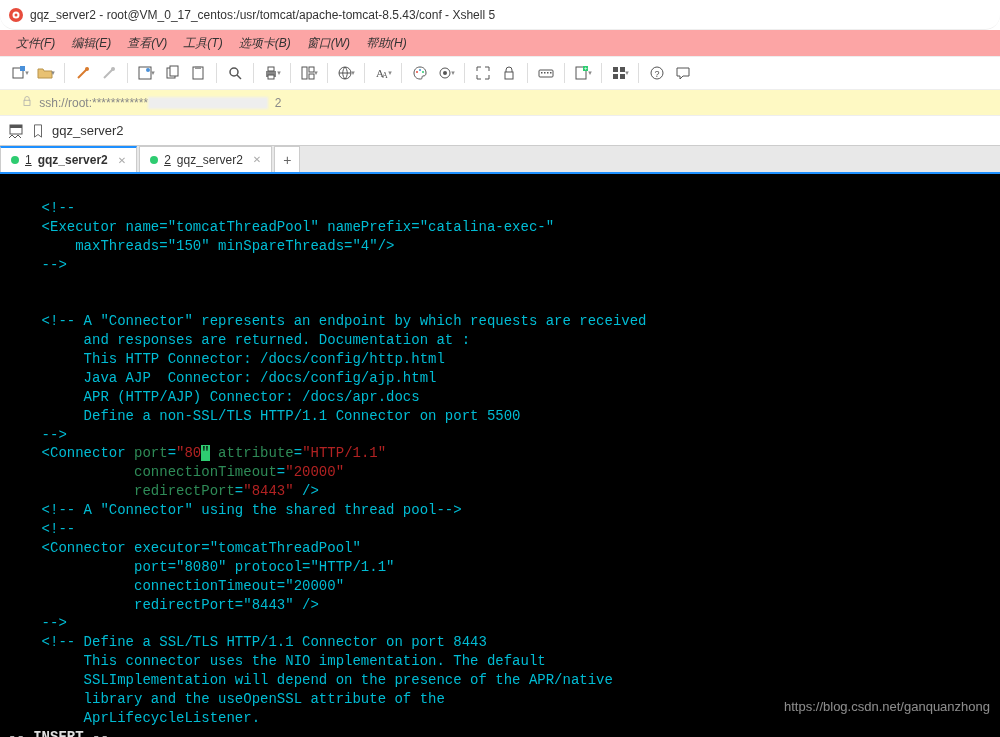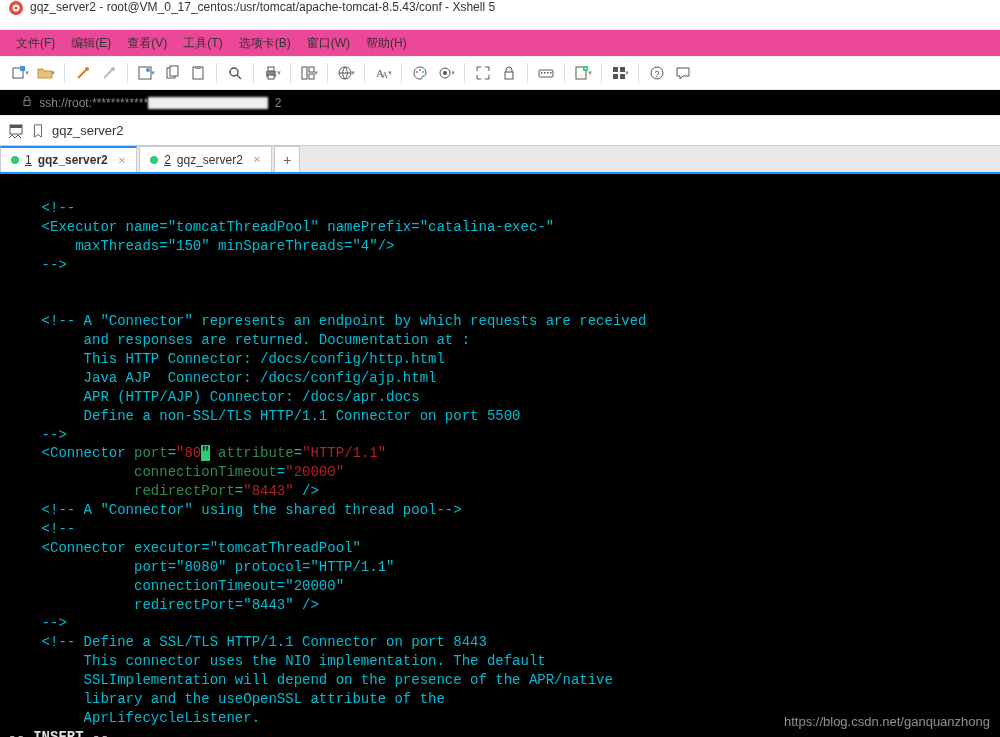--- a/index.html
+++ b/index.html
@@ -1,47 +1,47 @@
 <!DOCTYPE html>
 <html><head>
 <meta charset="utf-8">
 <style>
   * { margin:0; padding:0; box-sizing:border-box; }
   body { font-family: "Microsoft YaHei", Arial, sans-serif; font-size:12px; background:#fff; color:#333; width:1000px; height:737px; overflow:hidden; position:relative; }
-  .titlebar { height:30px; display:flex; padding:0 8px; background:#fff; border-bottom:1px solid #eee; }
+  .titlebar { height:30px; display:flex; align-items:center; padding:0 8px; background:#fff; border-bottom:1px solid #eee;border-radius:15px; }
   .titlebar-icon { width:16px; height:16px; margin-right:6px; }
   .titlebar-text { font-size:12px; color:#333; }
-  .menubar { height:26px; display:flex; align-items:center; padding:0 8px; background:#ec4899; }
+  .menubar { height:26px; display:flex; align-items:center; padding:0 8px; background:#fca5a5;font-style:italic; }
   .menu-item { padding:3px 8px; cursor:default; font-size:12px; }
   .toolbar { height:34px; display:flex; align-items:center; padding:0 8px; background:#fff; border-top:1px solid #eee; border-bottom:1px solid #eee; gap:2px; }
   .tool-btn { width:24px; height:24px; display:flex; align-items:center; justify-content:center; cursor:pointer; color:#555; position:relative; }
   .tool-btn svg { width:16px; height:16px; }
   .tool-sep { width:1px; height:20px; background:#ddd; margin:0 4px; }
   .dd { font-size:7px; color:#888; margin-left:-2px; }
-  .addrbar { height:26px; display:flex; align-items:center; padding:0 8px; background:#000000; border-bottom:1px solid #eee; font-size:12px; color:#888; white-space:pre; }
+  .addrbar { height:26px; display:flex; align-items:center; padding:0 8px; background:#fef9c3; border-bottom:1px solid #eee; font-size:12px; color:#888; white-space:pre; }
   .addrbar .lock { margin-right:6px; color:#aaa; }
   .sessbar { height:30px; display:flex; align-items:center; padding:0 8px; background:#fff; border-bottom:1px solid #ccc; gap:6px; }
   .sess-icon { width:16px; height:16px; display:flex; align-items:center; justify-content:center; color:#555; }
   .sess-name { font-size:13px; color:#333; }
   .tabrow { height:28px; display:flex; align-items:flex-end; background:#e8e8e8; border-bottom:2px solid #1e90ff; }
   .tab { height:26px; display:flex; align-items:center; padding:0 10px; background:#fff; border:1px solid #ccc; border-bottom:none; margin-right:2px; font-size:12px; gap:6px; cursor:pointer; }
   .tab.active { background:#fff; border-top:2px solid #1e90ff; }
   .tab .dot { width:8px; height:8px; border-radius:50%; background:#2ecc71; }
   .tab .num { text-decoration:underline; }
   .tab .lbl { }
   .tab .close { color:#aaa; font-size:10px; margin-left:4px; }
   .tab.add { width:26px; justify-content:center; font-size:14px; color:#666; }
   .terminal { background:#000; color:#00bcd4; font-family:"Courier New", monospace; font-size:14px; line-height:1.35; padding:6px 8px; height:563px; overflow:hidden; white-space:pre; }
   .c-comment { color:#00bcd4; }
   .c-tag    { color:#00bcd4; }
   .c-attr   { color:#2e8b57;text-align:center; }
   .c-val    { color:#b22222; }
   .cursor   { background:#2ecc71; color:#000; }
   .statusline { color:#e0e0e0; font-weight:bold; }
-  .watermark { position:absolute; right:10px; bottom:8px; color:rgba(255,255,255,0.55); font-size:13px; font-family:Arial,sans-serif; }
+  .watermark { position:absolute; right:10px; bottom:23px; color:rgba(255,255,255,0.55); font-size:13px; font-family:Arial,sans-serif; }
 </style>
 </head>
 <body>
 
 <div class="titlebar">
   <span class="titlebar-icon">
     <svg viewBox="0 0 16 16">
         <circle cx="8" cy="8" r="7" fill="#e74c3c"></circle>
         <circle cx="8" cy="8" r="3.5" fill="#fff"></circle>
         <circle cx="8" cy="8" r="1.5" fill="#e74c3c"></circle>

